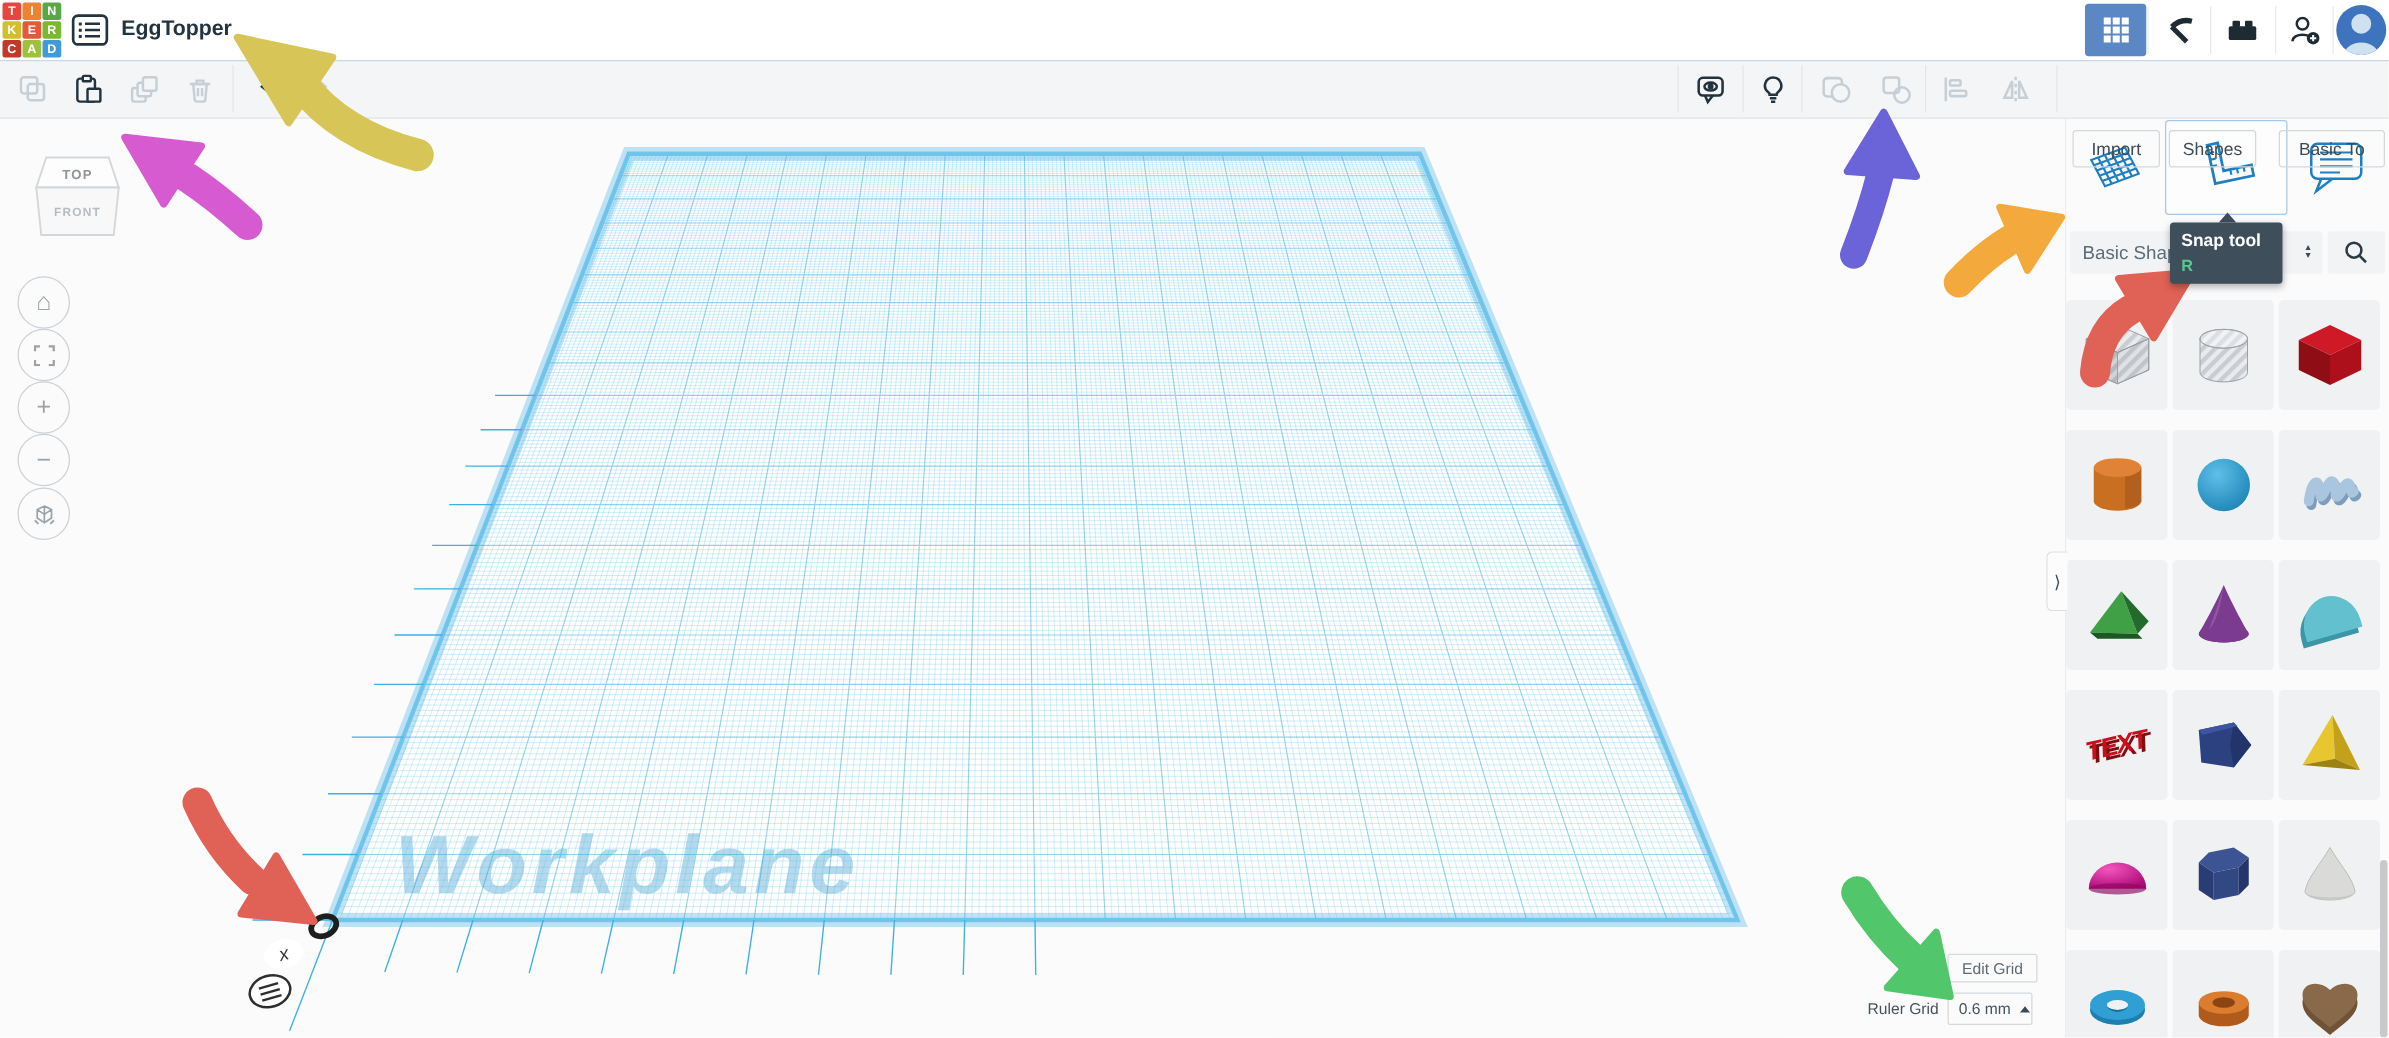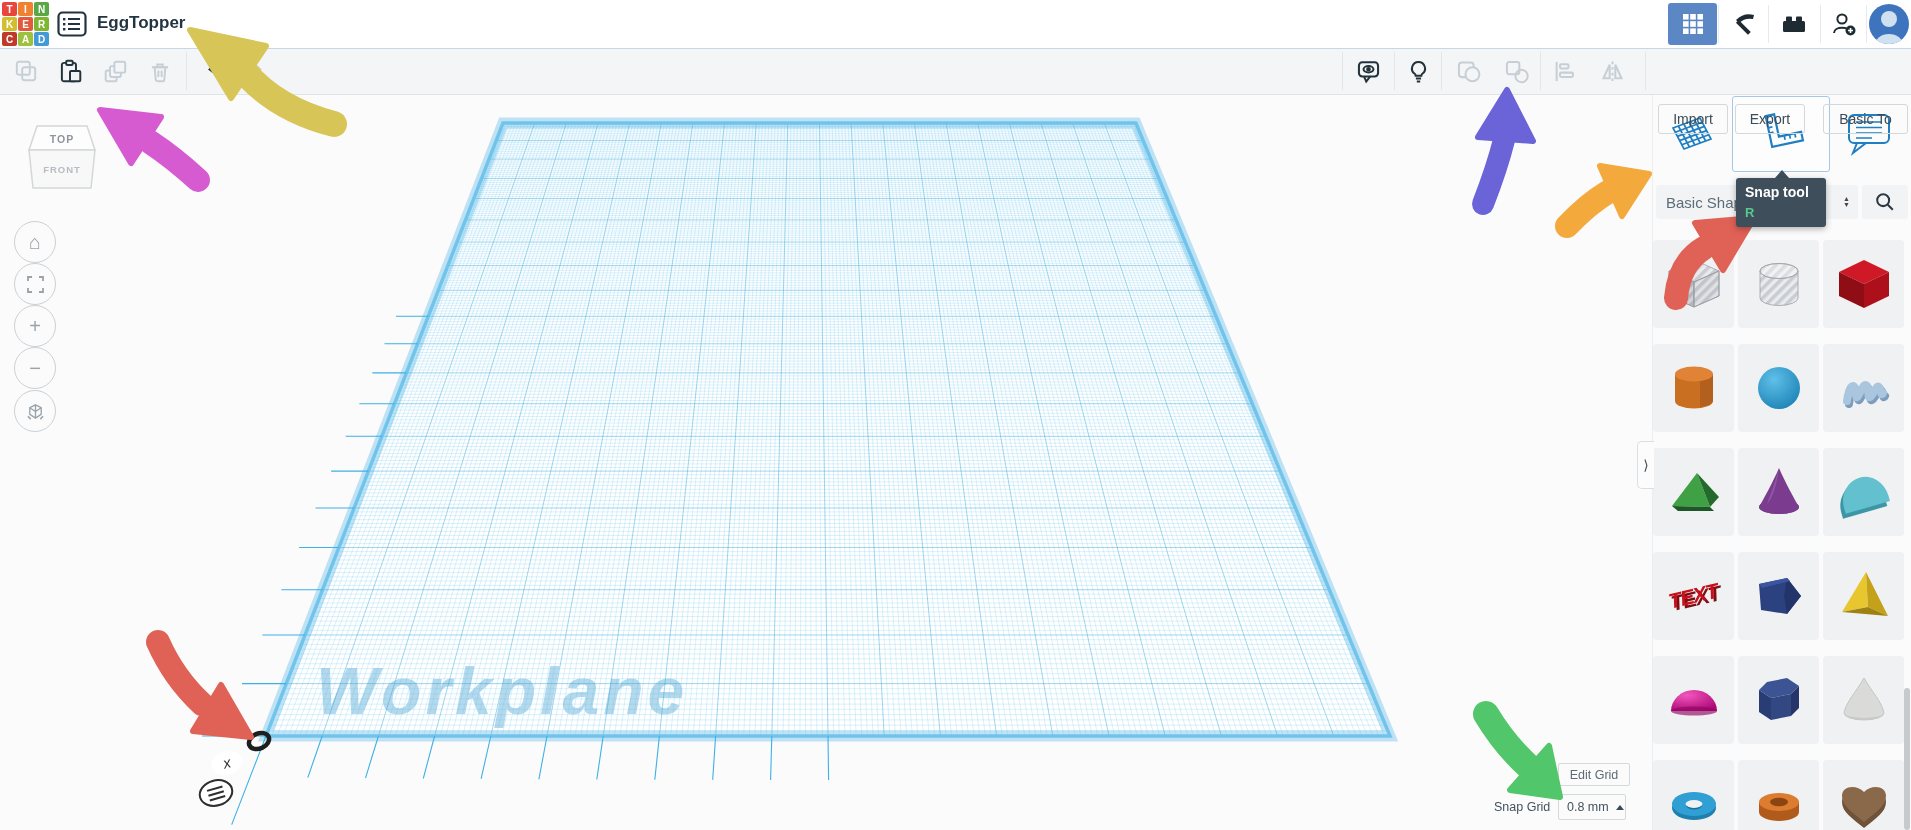--- a/index.html
+++ b/index.html
@@ -268,21 +268,21 @@
     </div>
     <div class="tb-btn dis" style="left:1594px">
       <svg width="27" height="27" viewBox="0 0 24 24" fill="none" stroke="currentColor" stroke-width="1.8">
           <path d="M9.5,6 L4,18 H9.5 Z"></path>
           <path d="M14.5,6 L20,18 H14.5 Z"></path>
           <line x1="12" y1="3" x2="12" y2="21" stroke-dasharray="2.5 2.5"></line>
         </svg>
     </div>
     <div class="tb-sep" style="left:1645px"></div>
     <button class="tb-textbtn" style="left:1658px;width:70px">Import</button>
-    <button class="tb-textbtn" style="left:1735px;width:70px">Export</button>
+    <button class="tb-textbtn" style="left:1735px;width:70px">Shapes</button>
     <button class="tb-textbtn" style="left:1823px;width:85px">Basic To</button>
   </div>
 
   <svg id="viewcube" width="72" height="86">
     <polygon points="10,10 60,10 68,34 2,34" fill="#fdfdfe" stroke="#d4d7d9" stroke-width="1.5"></polygon>
     <polygon points="2,34 68,34 64,72 6,72" fill="#f8f8f9" stroke="#d4d7d9" stroke-width="1.5"></polygon>
     <text x="35" y="27" font-size="10.5" font-weight="700" fill="#8f959a" text-anchor="middle" letter-spacing="1">TOP</text>
     <text x="35" y="57" font-size="9.5" font-weight="700" fill="#b6bcc1" text-anchor="middle" letter-spacing="1">FRONT</text>
   </svg>
 
@@ -507,23 +507,23 @@
     </div>
   <div class="scroll-thumb"></div>
 
   <div class="tt-caret"></div>
   <div class="tooltip">
     <div class="tt-title">Snap tool</div>
     <div class="tt-key">R</div>
   </div>
 
   <button class="edit-grid">Edit Grid</button>
-  <div class="snap-lbl">Snap Grid</div>
+  <div class="snap-lbl">Ruler Grid</div>
   <div class="snap-dd">
-    <span class="val">0.8 mm</span>
+    <span class="val">0.6 mm</span>
     <span class="caret"></span>
   </div>
 
   <svg id="arrows-svg" width="1911" height="830">
       <g>
         <path d="M334 124 Q272 108 240 66" stroke="#d8c557" stroke-width="26" stroke-linecap="round" fill="none"></path>
         <polygon points="190,30 266,46 231,98" fill="#d8c557" stroke="#d8c557" stroke-width="6" stroke-linejoin="round"></polygon>
       </g>
       <g>
         <path d="M198 180 Q174 158 150 142" stroke="#d65bd0" stroke-width="24" stroke-linecap="round" fill="none"></path>

